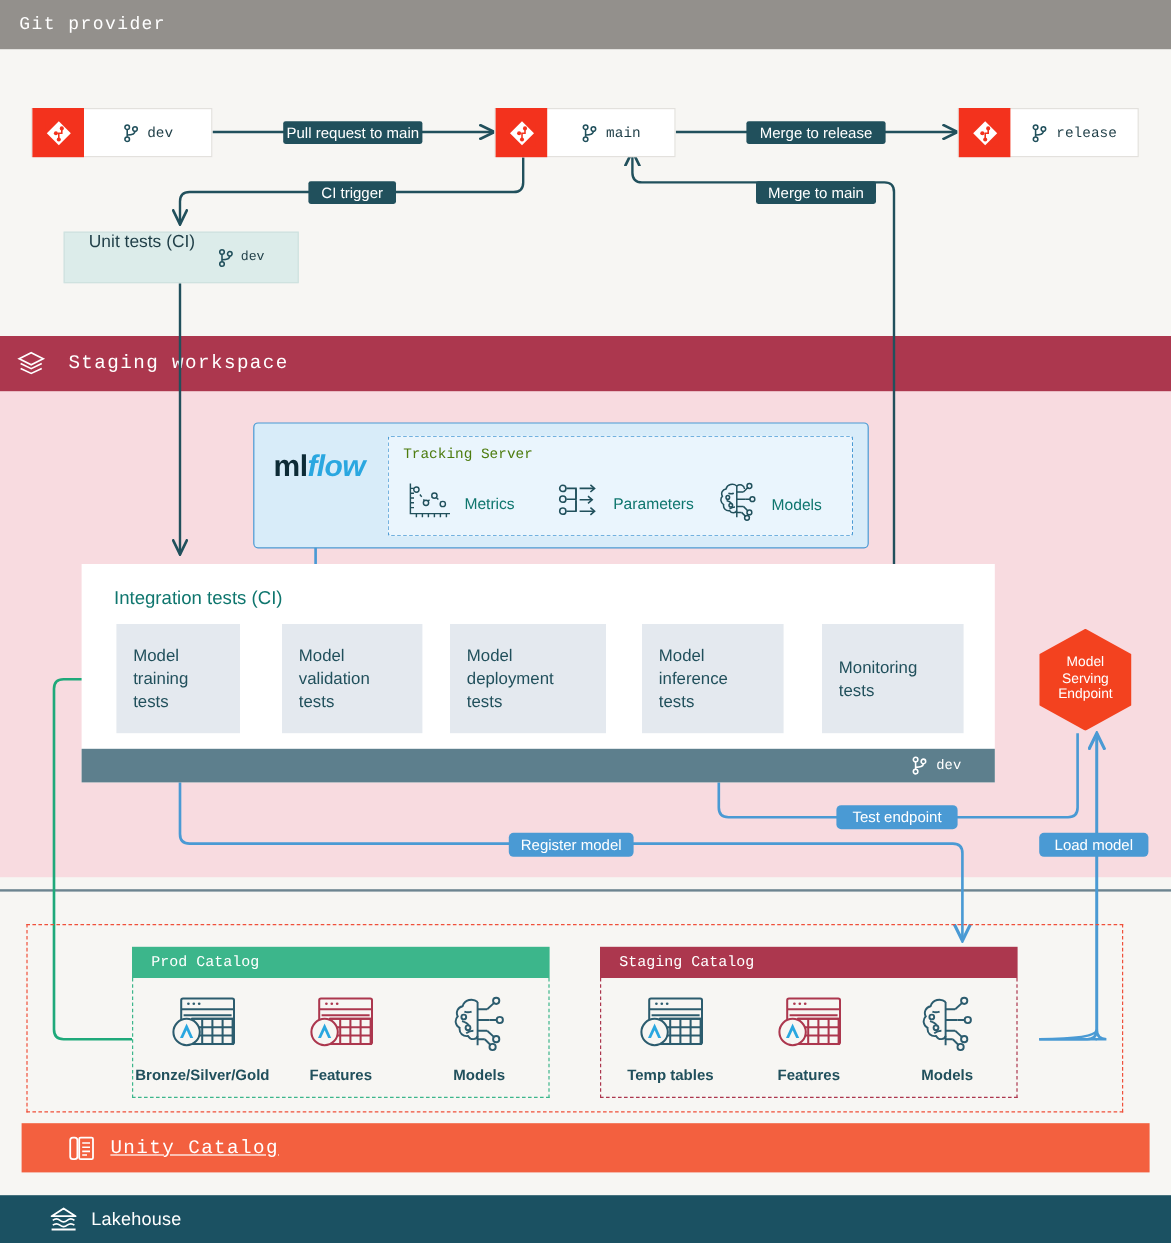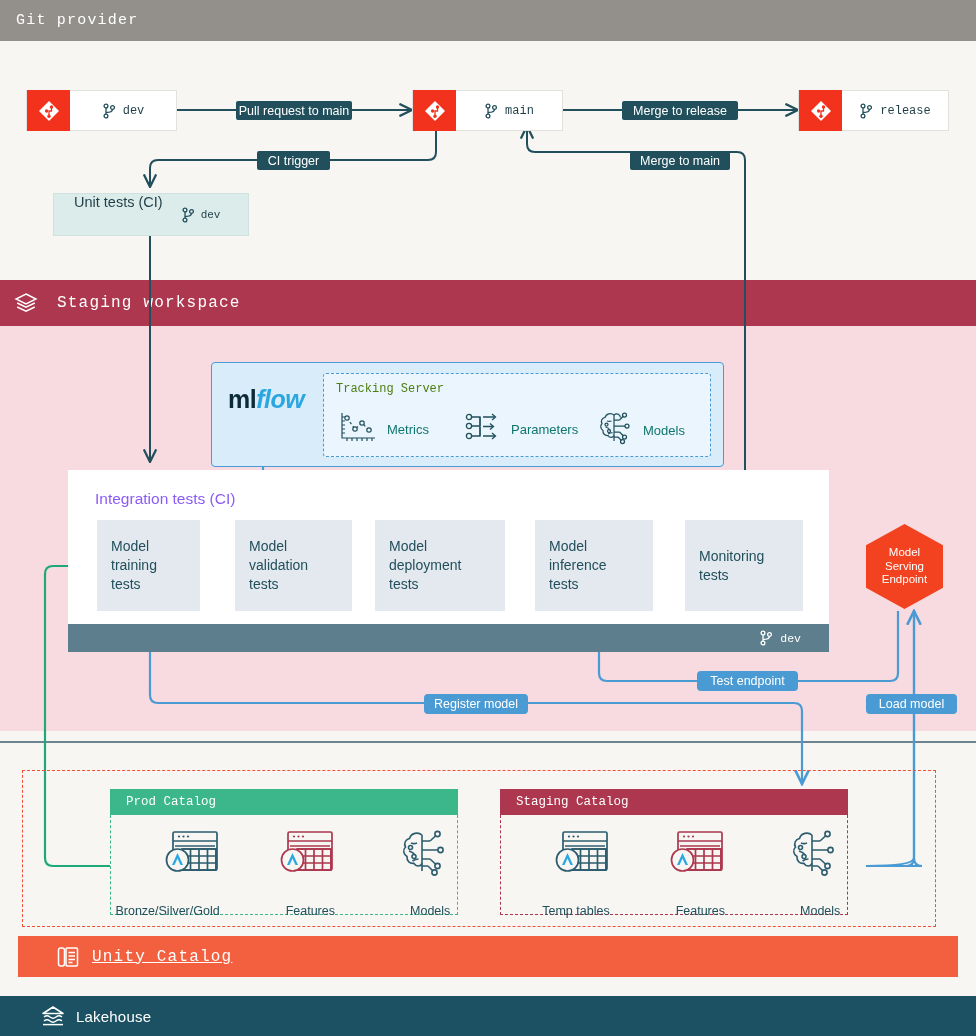--- a/index.html
+++ b/index.html
@@ -41,53 +41,53 @@
               display:flex;border:1px solid #cfe2df;box-sizing:border-box;}
   .unit-tests .lbl{margin-left:20px;font-size:14.5px;color:#1f3e47;}
   .unit-tests .br{display:flex;align-items:center;gap:6px;margin-left:18px;}
   .unit-tests .br .bname{font-family:"Liberation Mono",monospace;font-size:11px;color:#1f3e47;}
 
   
   .pink{position:absolute;left:0;top:316px;width:976px;height:415px;background:#f8dbe0;}
   .divider{position:absolute;left:0;top:741px;width:976px;height:2px;background:#6d8490;}
 
   
-  .mlflow-card{position:absolute;left:211px;top:362px;width:513px;height:105px;background:#d8ecf9;
+  .mlflow-card{position:absolute;left:211px;top:352px;width:513px;height:105px;background:#d8ecf9;
                border:1.5px solid #4a9ad4;border-radius:4px;box-sizing:border-box;}
   .mlflow-logo{position:absolute;left:16px;top:22px;font-size:25px;font-weight:bold;color:#0d2b36;letter-spacing:-0.5px;}
   .mlflow-logo .fl{color:#2aa7e0;font-style:italic;}
   .tracking{position:absolute;left:111px;top:10px;width:388px;height:84px;background:#eaf5fd;
             border:1.6px dashed #4a9ad4;border-radius:3px;box-sizing:border-box;}
   .tracking .ttl{position:absolute;left:12px;top:8px;font-family:"Liberation Mono",monospace;font-size:12px;color:#4d7c0f;}
   .tr-item{position:absolute;top:36px;display:flex;align-items:center;gap:9px;}
   .tr-item .txt{font-size:13px;color:#0f766e;}
 
   
   .integ{position:absolute;left:68px;top:470px;width:761px;height:182px;background:#fff;}
-  .integ .hdr{position:absolute;left:27px;top:20px;font-size:15.5px;color:#8b5cf6;}
+  .integ .hdr{position:absolute;left:27px;top:20px;font-size:15.5px;color:#0f766e;}
   .tbox{position:absolute;top:50px;width:103px;height:91px;background:#e4e9ef;
         display:flex;align-items:center;padding-left:14px;box-sizing:border-box;}
   .tbox span{font-size:14px;color:#21505c;line-height:19px;}
   .devbar{position:absolute;left:68px;top:624px;width:761px;height:28px;background:#5d7f8d;display:flex;align-items:center;justify-content:flex-end;}
   .devbar .br{display:flex;align-items:center;gap:7px;margin-right:28px;}
   .devbar .bname{font-family:"Liberation Mono",monospace;font-size:11.5px;color:#fff;}
 
   
   .hex{position:absolute;left:866px;top:524px;width:77px;height:85px;
        background:#f3421f;clip-path:polygon(50% 0,100% 25%,100% 75%,50% 100%,0 75%,0 25%);
        display:flex;align-items:center;justify-content:center;}
   .hex span{color:#fff;font-size:11.5px;line-height:13.5px;text-align:center;}
 
   
   .uc-dashed{position:absolute;left:22px;top:770px;width:914px;height:157px;border:1.8px dashed #f0503a;box-sizing:border-box;}
   .catalog{position:absolute;}
   .cat-hdr{height:26px;display:flex;align-items:center;color:#fff;font-family:"Liberation Mono",monospace;font-size:12.5px;}
   .cat-hdr span{margin-left:16px;}
   .cat-body{border:1.6px dashed;border-top:none;box-sizing:border-box;display:flex;align-items:flex-start;justify-content:space-around;padding-top:13px;}
-  .cat-item{display:flex;flex-direction:column;align-items:flex-end;gap:22px;width:102px;}
+  .cat-item{display:flex;flex-direction:column;align-items:center;gap:6px;width:102px;font-weight:bold;}
   .cat-item .cap{font-size:12.5px;color:#21505c;text-align:center;}
 </style>
 </head>
 <body>
 
 <div id="stage">
 
   <div class="pink"></div>
   <div class="divider"></div>
 

